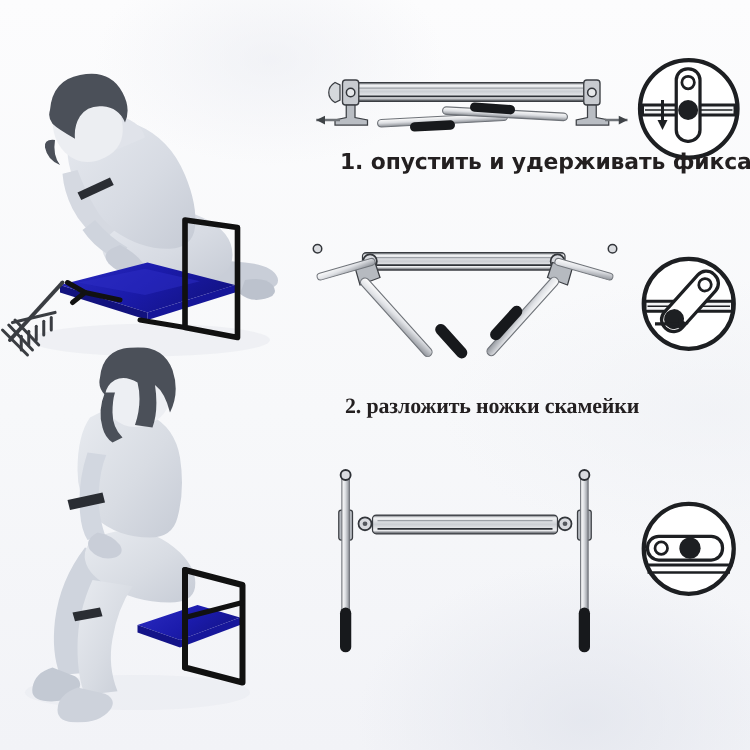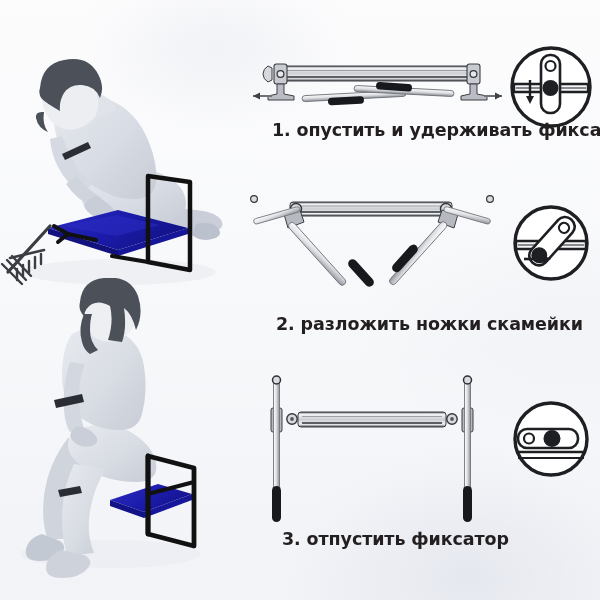--- a/index.html
+++ b/index.html
@@ -31,21 +31,21 @@
   
   .caption {
     position: absolute;
     font-family: "DejaVu Sans", sans-serif;
     font-weight: 700;
     color: #231f20;
     white-space: nowrap;
     letter-spacing: -0.1px;
   }
   #caption-1 { left: 272px; top: 120px; font-size: 17.5px; }
-  #caption-2 { left: 276px; top: 314px; font-size: 17.5px; }
+  #caption-2 { left: 276px; top: 314px; font-size: 17.5px; font-family: Liberation Serif, serif; }
   #caption-3 { left: 282px; top: 529px; font-size: 17.5px; }
 
   svg { display: block; }
   .pos { position: absolute; }
 </style>
 </head>
 <body>
 
 <div id="page">
 
@@ -393,15 +393,14 @@
 
       <g>
         <line x1="8" y1="56" x2="78" y2="56" stroke="#1d1f22" stroke-width="2.4"></line>
         <line x1="10" y1="62" x2="76" y2="62" stroke="#1d1f22" stroke-width="2"></line>
       </g>
     </svg>
   </div>
 
   <div class="caption" id="caption-1">1. опустить и удерживать фиксатор</div>
   <div class="caption" id="caption-2">2. разложить ножки скамейки</div>
-  <div class="caption" id="caption-3">3. отпустить фиксатор</div>
 
 </div>
 
 </body></html>

